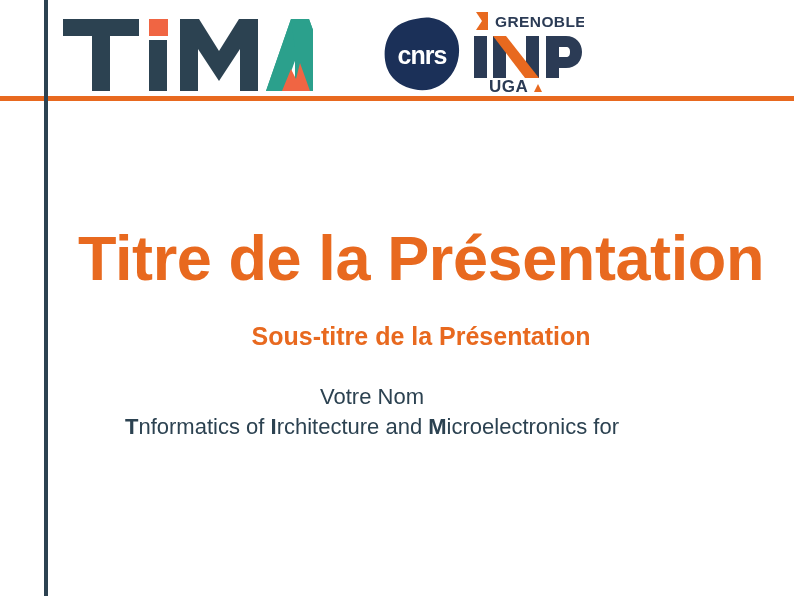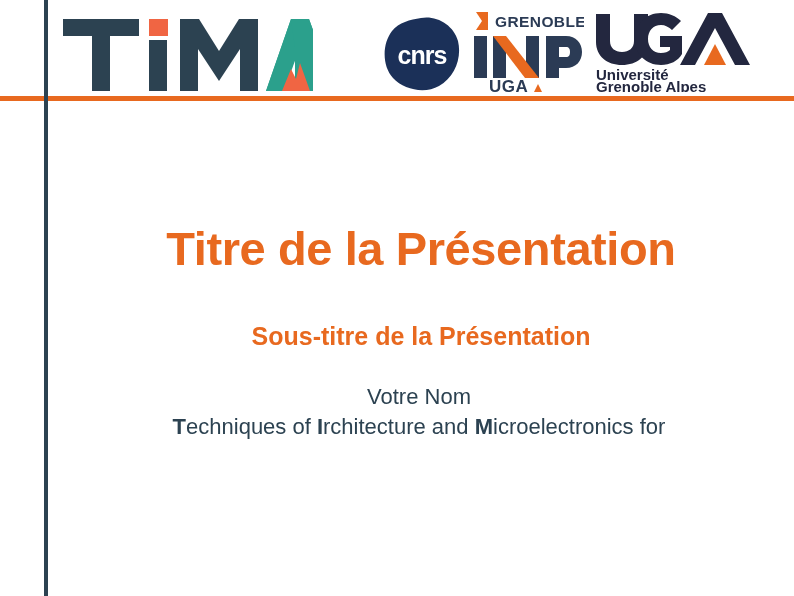--- a/index.html
+++ b/index.html
@@ -88,21 +88,21 @@
 
   
   .title {
     position: absolute;
     left: 48px;
     top: 224px;
     width: 746px;
     text-align: center;
     color: #E8691F;
     font-weight: bold;
-    font-size: 47px;
+    font-size: 63px;
     line-height: 1.08;
     letter-spacing: -0.4px;
   }
   .subtitle {
     position: absolute;
     left: 48px;
     top: 322px;
     width: 746px;
     text-align: center;
     color: #E8691F;
@@ -113,21 +113,20 @@
   .affil {
     position: absolute;
     left: 48px;
     top: 382px;
     width: 648px;
     text-align: center;
     color: #2C4251;
     font-size: 22px;
     line-height: 1.38;
     font-weight: normal;
-    padding-left: 47px;
   }
   .affil .ln { display: block; white-space: nowrap; }
   .affil b { font-weight: bold; }
 </style>
 </head>
 <body>
 
 <div class="slide">
 
   <div class="header">
@@ -175,45 +174,27 @@
         <path d="M25 30 L38 30 L71 72 L57 72 Z" fill="#E8691F"></path>
 
         <path d="M78 30 H98 C108 30 114 37 114 46 C114 55 108 62 98 62 H91 V72 H78 Z" fill="#2B3B55"></path>
         <path d="M91 41 H98 C101 41 102 43 102 46 C102 49 101 51 98 51 H91 Z" fill="#FFFFFF"></path>
 
         <text x="21" y="86" font-family="'Liberation Sans', sans-serif" font-size="17" font-weight="bold" fill="#2B3B55" letter-spacing="0.5">UGA</text>
         <path d="M66 86 L70 78 L74 86 Z" fill="#E8691F"></path>
       </svg>
     </div>
 
-    <div class="uga">
-      <svg width="160" height="80" viewBox="0 0 160 80" xmlns="http://www.w3.org/2000/svg">
-
-        <path d="M4 2 H18 V29 C18 36 23 40 30 40 C37 40 42 36 42 29 V2 H56 V30
-                 C56 44 45 53 30 53 C15 53 4 44 4 30 Z" fill="#23273F"></path>
-
-        <path d="M89 9 C84 4 77 1 69 1 C54 1 43 12 43 27 C43 42 54 53 69 53
-                 C78 53 86 49 90 42 V24 H68 V35 H78 V38 C76 40 73 41 69 41
-                 C61 41 56 35 56 27 C56 19 61 13 69 13 C73 13 77 15 80 18 Z" fill="#23273F"></path>
-
-        <path d="M116 1 H130 L158 53 H143 L123 16 L103 53 H88 Z" fill="#23273F"></path>
-
-        <path d="M112 53 L123 32 L134 53 Z" fill="#E8691F"></path>
-
-        <text x="4" y="68" font-family="'Liberation Sans', sans-serif" font-size="15" font-weight="bold" fill="#23273F">Université</text>
-        <text x="4" y="80" font-family="'Liberation Sans', sans-serif" font-size="15" font-weight="bold" fill="#23273F">Grenoble Alpes</text>
-      </svg>
-    </div>
   </div>
 
   <div class="hrule"></div>
   <div class="vrule"></div>
 
   <div class="title">Titre de la Présentation</div>
 
   <div class="subtitle">Sous-titre de la Présentation</div>
 
   <div class="affil">
     <span class="ln">Votre Nom</span>
-    <span class="ln"><b>T</b><span>echniques of </span><b>I</b><span>rchitecture and </span><b>M</b><span>icroelectronics for</span></span>
+    <span class="ln"><b>T</b><span>nformatics of </span><b>I</b><span>rchitecture and </span><b>M</b><span>icroelectronics for</span></span>
   </div>
 
 </div>
 
 </body></html>

